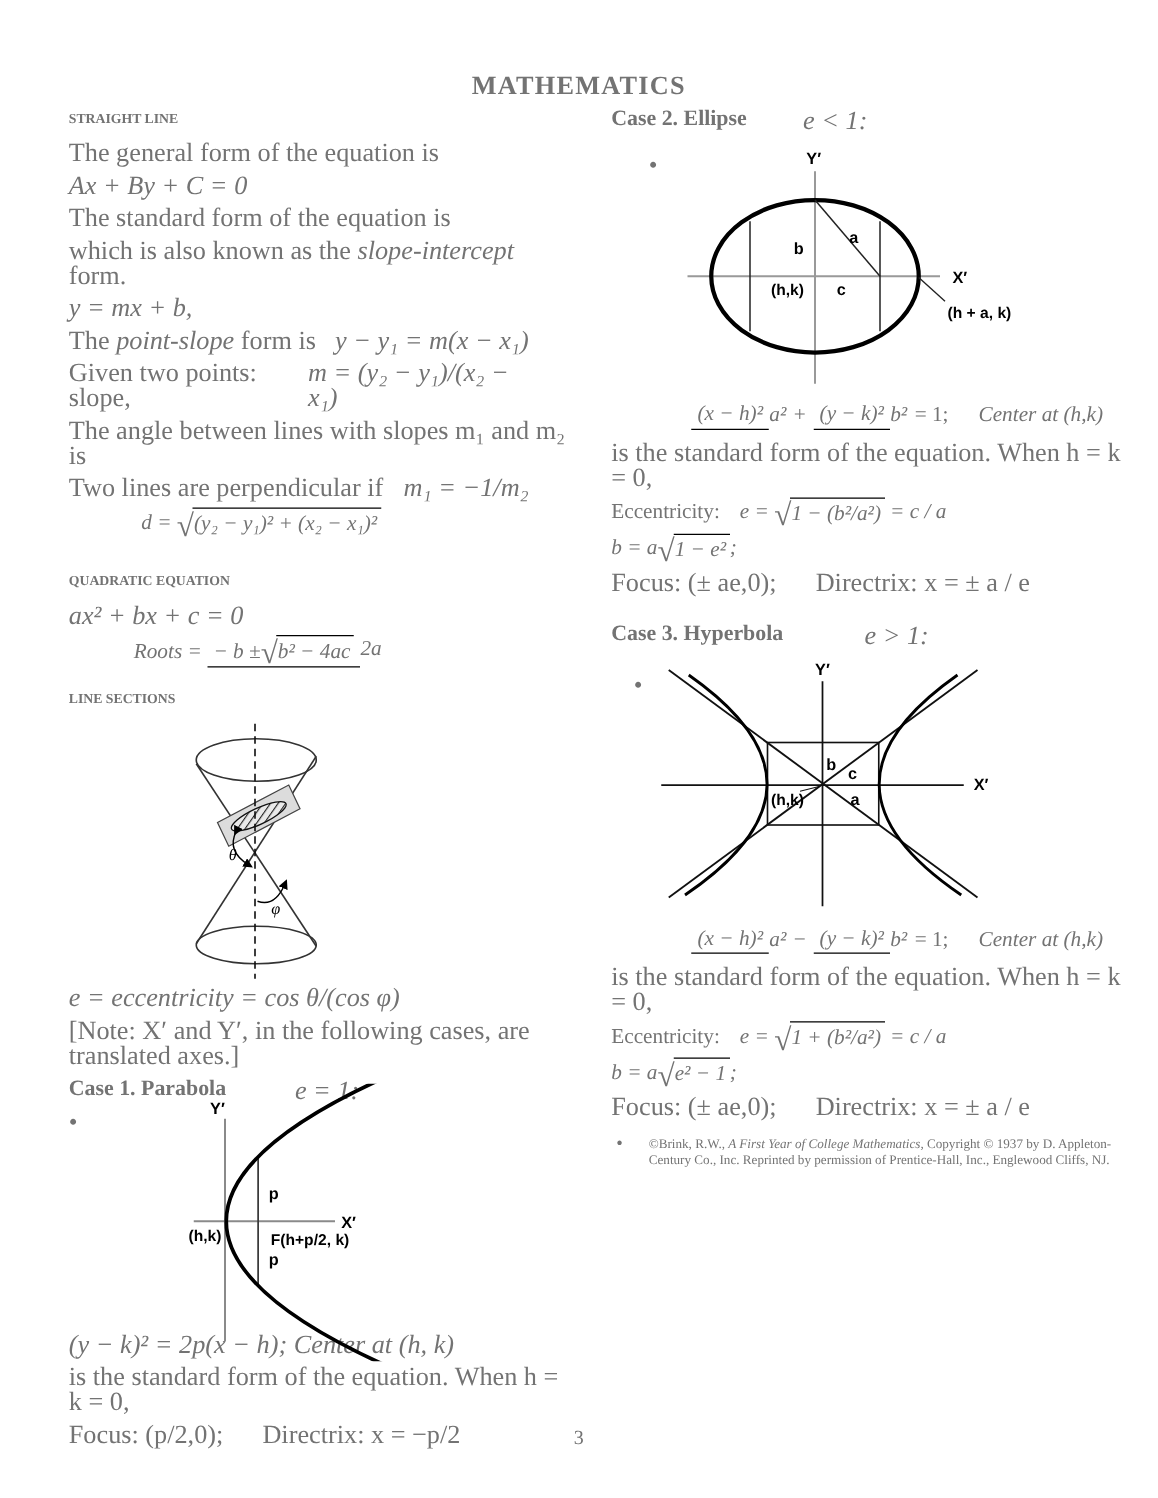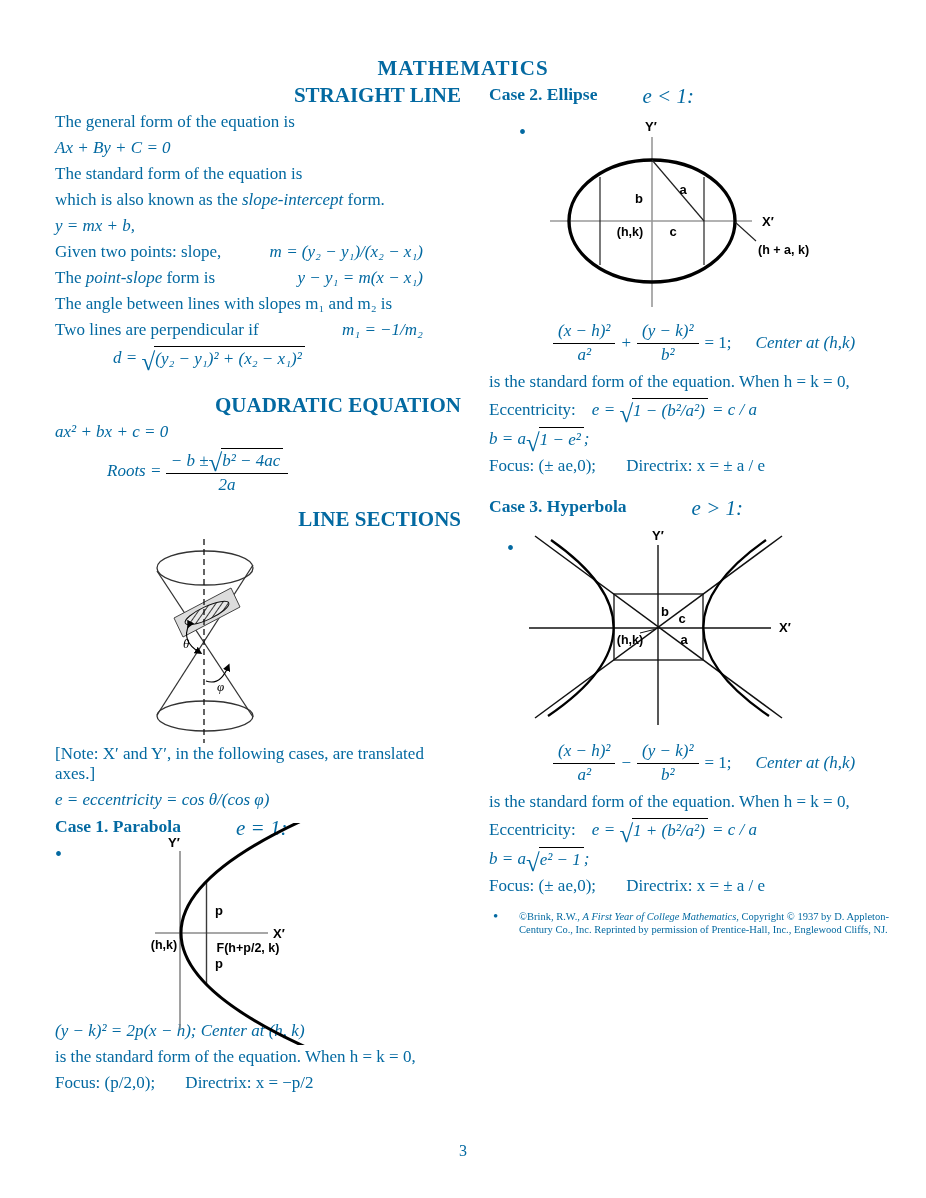--- a/index.html
+++ b/index.html
@@ -1,33 +1,33 @@
 <!DOCTYPE html>
 <html><head>
 <meta charset="utf-8">
 <style>
   html,body { margin:0; padding:0; background:#fff; }
   .page { position:relative; width:926px; height:1198px; background:#ffffff;
-          font-family:"Liberation Serif", serif; color:#0369a1; overflow:hidden; }
+          font-family:"Liberation Serif", serif; color:#737373; overflow:hidden; }
   .doc-title { position:absolute; top:56px; left:0; width:100%; text-align:center;
                font-size:21px; font-weight:bold; letter-spacing:1px; }
   .col { position:absolute; top:84px; }
   .col-left  { left:55px;  width:406px; }
   .col-right { left:489px; width:418px; }
-  h2.sec { font-size:21px; font-weight:bold; margin:0 0 6px 0; line-height:22px;text-align:right; }
-  p.t { font-size:17px; line-height:20px; margin:0 0 6px 0;font-family:Liberation Serif, serif; }
+  h2.sec { font-size:11px; font-weight:bold; margin:0 0 6px 0; line-height:22px; }
+  p.t { font-size:21px; line-height:20px; margin:0 0 6px 0;font-family:Liberation Serif, serif; }
   .it { font-style:italic; }
   .eq { font-style:italic; }
   .ind { margin-left:42px; }
   .ind2 { margin-left:53px; }
   .right { text-align:right; padding-right:38px; }
   .row { display:flex; justify-content:space-between; }
   .row .rhs { padding-right:38px; }
   .eqline { display:flex; align-items:center; font-size:17px; }
-  .frac { display:inline-flex; flex-direction:column; text-align:center; line-height:1.15;
+  .frac { display:inline-flex; line-height:1.15;
           vertical-align:middle; }
   .frac .num { border-bottom:1.5px solid #000; padding:0 5px 2px 5px;
                display:flex; align-items:flex-end; justify-content:center; }
   .frac .den { padding-top:1px; }
   .sqrtwrap { display:inline-flex; align-items:flex-end; }
   .sqrt-sign { font-style:normal; font-size:25px; line-height:0.85; transform:translateY(3px); }
   .radicand { border-top:1.5px solid #000; padding:2px 3px 0 1px; margin-left:-1px; }
   .case-row { display:flex; margin:0 0 4px 0; }
   .case-label { font-weight:bold; font-size:17.5px; }
   .case-cond { font-style:italic; font-size:21px; }
@@ -53,26 +53,26 @@
 
   <div class="col col-left">
 
     <h2 class="sec">STRAIGHT LINE</h2>
     <p class="t">The general form of the equation is</p>
     <p class="t eq ind">Ax + By + C = 0</p>
     <p class="t">The standard form of the equation is</p>
     <p class="t"><span>which is also known as the </span><span class="it">slope-intercept</span><span> form.</span></p>
     <p class="t eq ind">y = mx + b,</p>
     <p class="t row">
+      <span><span>The </span><span class="it">point-slope</span><span> form is</span></span>
+      <span class="eq rhs">y − y₁ = m(x − x₁)</span>
+    </p>
+    <p class="t row">
       <span>Given two points: slope,</span>
       <span class="eq rhs">m = (y₂ − y₁)/(x₂ − x₁)</span>
-    </p>
-    <p class="t row">
-      <span><span>The </span><span class="it">point-slope</span><span> form is</span></span>
-      <span class="eq rhs">y − y₁ = m(x − x₁)</span>
     </p>
     <p class="t">The angle between lines with slopes m₁ and m₂ is</p>
     <p class="t row">
       <span>Two lines are perpendicular if</span>
       <span class="eq rhs">m₁ = −1/m₂</span>
     </p>
     <div class="eqline" style="margin:4px 0 10px 58px;">
       <span class="eq">d =</span>&nbsp;
       <span class="sqrtwrap">
         <span class="sqrt-sign">√</span>
@@ -116,22 +116,22 @@
         <polygon points="31,82 88,52 97,71 40,101" fill="#dcdcdc" stroke="#444" stroke-width="1"></polygon>
         <ellipse cx="64" cy="77" rx="24" ry="6.5" transform="rotate(-25 64 77)" fill="url(#hatchp)" stroke="#111" stroke-width="1"></ellipse>
         <line x1="61" y1="3" x2="61" y2="207" stroke="#111" stroke-width="1.3" stroke-dasharray="6,4"></line>
         <path d="M 46 89 Q 38 105 56 116" fill="none" stroke="#000" stroke-width="1.1" marker-start="url(#ah)" marker-end="url(#ah)"></path>
         <path d="M 63 145 Q 77 150 85 131" fill="none" stroke="#000" stroke-width="1.1" marker-end="url(#ah)"></path>
         <text x="40" y="112" font-size="13" font-style="italic">θ</text>
         <text x="74" y="155" font-size="13" font-style="italic">φ</text>
       </svg>
     </div>
 
+    <p class="t eq ind2" style="margin-top:4px;">e = eccentricity = cos θ/(cos φ)</p>
     <p class="t">[Note: X′ and Y′, in the following cases, are translated axes.]</p>
-    <p class="t eq ind2" style="margin-top:4px;">e = eccentricity = cos θ/(cos φ)</p>
 
     <div class="case-row" style="margin-top:6px;">
       <span class="case-label">Case 1. Parabola</span>
       <span class="case-cond ml55">e = 1:</span>
     </div>
 
     <div class="diagram" style="height:172px;">
       <span class="bullet" style="left:0; top:2px;">•</span>
       <svg style="left:63px; top:-22px;" width="345" height="222" viewBox="0 0 345 222">
         <line x1="62" y1="28" x2="62" y2="206" stroke="#8a8a8a" stroke-width="1.6"></line>

